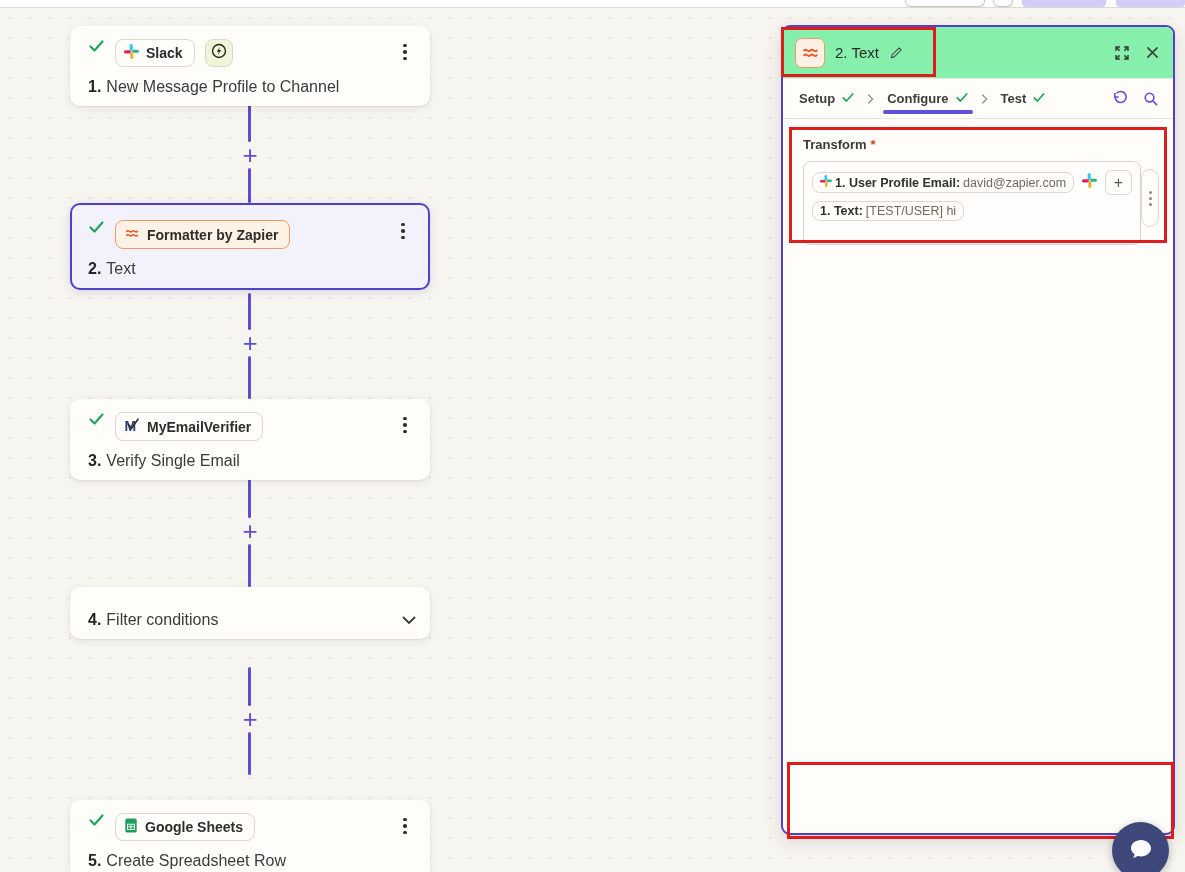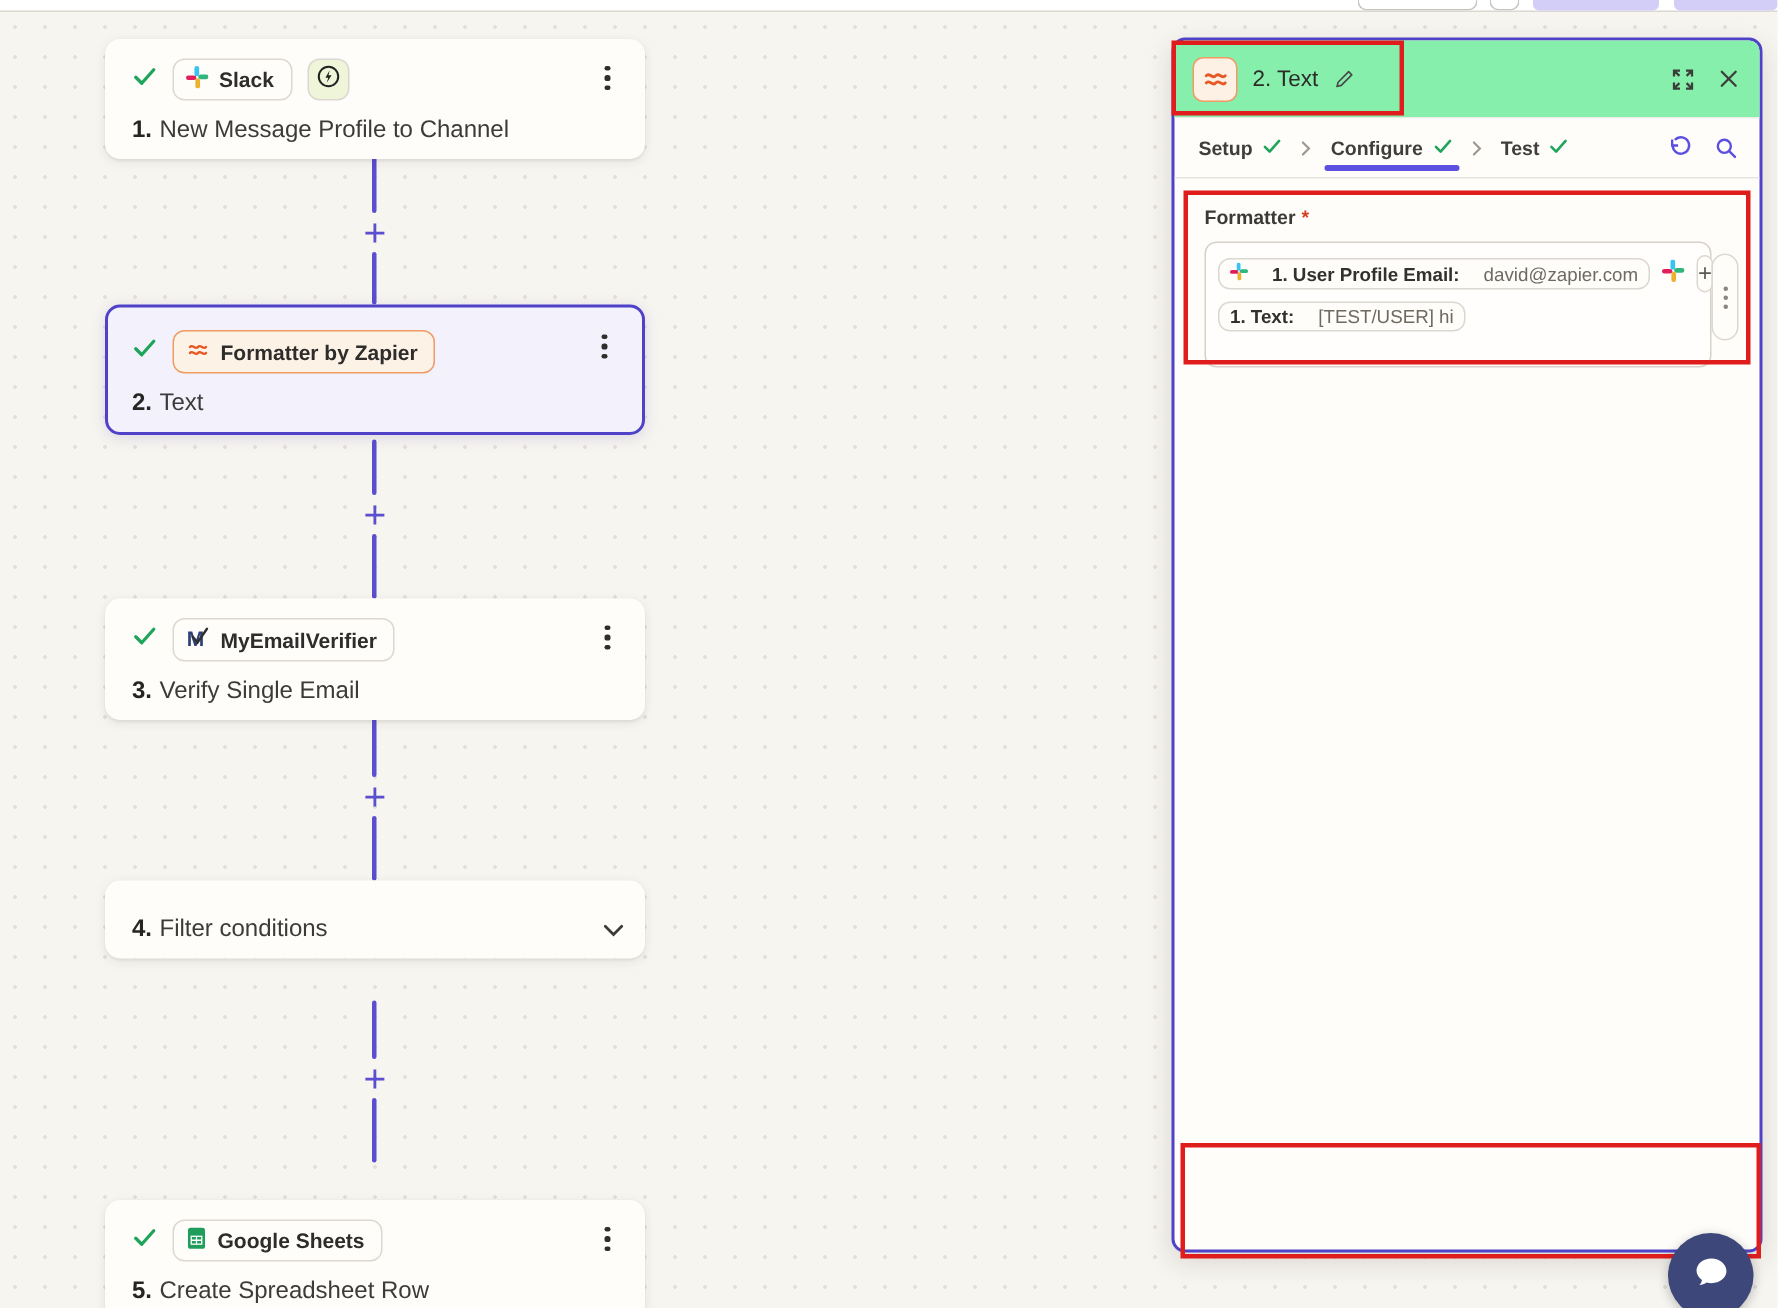--- a/index.html
+++ b/index.html
@@ -20,21 +20,21 @@
 
   .conn { position:absolute; left:248px; width:3px; background:#5b4ecf; border-radius:2px; }
   .plus-btn { position:absolute; left:237px; width:26px; height:26px; display:flex; align-items:center; justify-content:center;
     color:#5b4ecf; font-size:26px; font-weight:500; line-height:1; cursor:pointer; }
 
   
   .card { position:absolute; left:70px; width:360px; background:#fffdfa; border-radius:10px;
     box-shadow:0 1px 2px rgba(40,35,25,.07), 0 2px 8px rgba(40,35,25,.08); padding:13px 14px 10px 18px; }
   .card.selected { background:#f3f2fc; border:2px solid #4f42c9; padding:15px 12px 10px 16px;
     box-shadow:0 2px 10px rgba(60,50,150,.15); }
-  .card-row1 { display:flex; align-items:center; gap:10px; }
+  .card-row1 { display:flex; gap:10px; }
   .card-row2 { display:flex; align-items:center; gap:5px; margin-top:11px; font-size:16px; color:#3c3b39; }
   .card-row2 .step-num { font-weight:bold; color:#262523; }
   .app-pill { display:inline-flex; align-items:center; gap:7px; border:1px solid #dcd8d1; background:#fffdfa;
     border-radius:8px; padding:4px 11px 4px 8px; font-size:14px; font-weight:bold; color:#2e2d2b; }
   .app-pill.orange { border-color:#ef9b63; background:#fdf2e6; }
   .instant-badge { width:28px; height:28px; border:1px solid #dcd8d1; border-radius:8px; background:#eef5d8;
     display:flex; align-items:center; justify-content:center; }
   .kebab { position:absolute; right:16px; top:16px; width:18px; height:20px; display:flex; flex-direction:column;
     align-items:center; justify-content:center; gap:3px; cursor:pointer; }
   .kebab i { width:3.5px; height:3.5px; border-radius:50%; background:#2f2e2c; }
@@ -58,21 +58,21 @@
   .tab-sep { display:flex; align-items:center; margin:0 2px; }
   .tab-actions { margin-left:auto; display:flex; align-items:center; gap:14px; }
 
   .panel-body { flex:1; position:relative; padding:18px 20px; }
   .field-label { font-size:13px; font-weight:bold; color:#3b3a37; margin-bottom:9px; }
   .req { color:#d43c21; margin-left:4px; }
   .token-input { position:relative; width:338px; min-height:84px; border:1px solid #d6d2cb; border-radius:8px;
     background:#fffefc; padding:8px 8px; }
   .token-row { display:flex; align-items:center; gap:8px; }
   .token-row + .token-row { margin-top:6px; }
-  .token { display:inline-flex; align-items:flex-end; gap:16px; border:1px solid #dcd8d1; background:#fffdf9;
+  .token { display:inline-flex; align-items:flex-end; gap:3px; border:1px solid #dcd8d1; background:#fffdf9;
     border-radius:8px; padding:2px 7px; font-size:12.5px; color:#6e6a63; white-space:nowrap; }
   .token b { color:#33312e; }
   .add-btn { width:27px; height:25px; border:1px solid #dcd8d1; border-radius:6px; background:#fffdf9;
     color:#5a5852; font-size:16px; line-height:1; display:flex; align-items:center; justify-content:center; cursor:pointer; }
   .input-kebab { position:absolute; right:14px; top:50px; width:18px; height:58px; border:1px solid #dcd8d1;
     border-radius:9px; display:flex; flex-direction:column; align-items:center; justify-content:center; gap:3px; cursor:pointer; }
   .input-kebab i { width:3px; height:3px; border-radius:50%; background:#8a867f; }
 
   .panel-footer { border-top:1px solid #e8e5e0; padding:12px 16px 14px; }
   .continue-btn { width:100%; height:36px; background:#6358e3; color:#fff; border:none; border-radius:6px;
@@ -316,21 +316,21 @@
           <svg width="17" height="17" viewBox="0 0 18 18" fill="none" stroke="#5d50e0" stroke-width="1.7">
               <circle cx="8" cy="8" r="4.6"></circle>
               <path d="M11.6 11.6l3.9 3.9" stroke-linecap="round"></path>
             </svg>
         </span>
       </span>
     </div>
 
     <div class="panel-body">
       <div class="field-label">
-        <span>Formatter</span><span class="req">*</span>
+        <span>Transform</span><span class="req">*</span>
       </div>
       <div class="token-input">
         <div class="token-row">
           <span class="token">
             <span>
               <svg width="12" height="12" viewBox="0 0 24 24">
                   <rect x="9" y="0" width="5" height="11" rx="2.5" fill="#36C5F0"></rect>
                   <rect x="13" y="9" width="11" height="5" rx="2.5" fill="#2EB67D"></rect>
                   <rect x="10" y="13" width="5" height="11" rx="2.5" fill="#ECB22E"></rect>
                   <rect x="0" y="10" width="11" height="5" rx="2.5" fill="#E01E5A"></rect>

